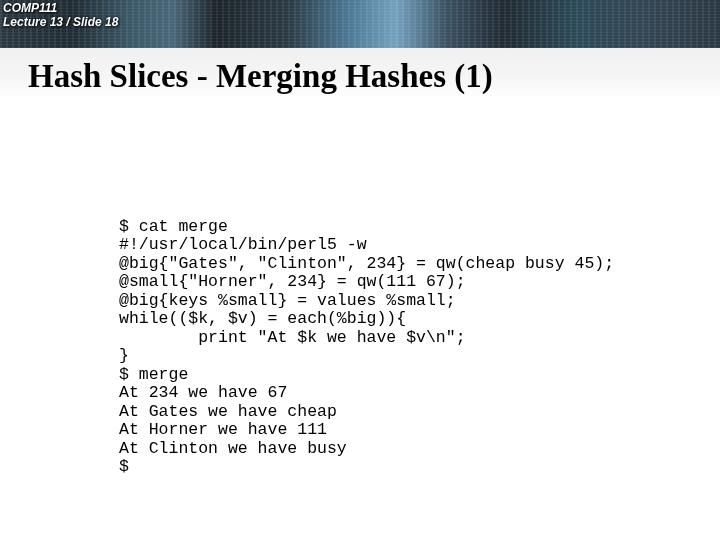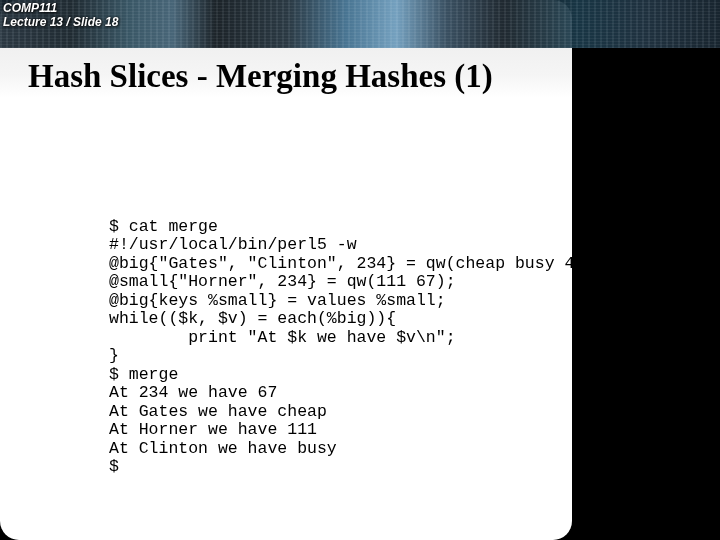--- a/index.html
+++ b/index.html
@@ -5,25 +5,24 @@
   html, body {
     margin: 0;
     padding: 0;
     width: 720px;
     height: 540px;
     overflow: hidden;
     font-family: Arial, Helvetica, sans-serif;
     background: #000;
   }
   .slide {
-    width: 572px;
+    width: 720px;
     height: 540px;
     position: relative;
     background: linear-gradient(180deg, #e8e8e8 0%, #f5f5f5 14%, #ffffff 18%, #ffffff 100%);
-    border-radius: 19px;
   }
   .header-bg {
     position: absolute;
     top: 0;
     left: 0;
     width: 720px;
     height: 48px;
     background: linear-gradient(90deg,
       #1a2833 0%, #0e1a22 10%,
       #2a4a5a 18%, #3a5a6e 24%,
@@ -87,21 +86,21 @@
     color: #000;
     font-family: Arial, sans-serif;
   }
   .mono-inline {
     font-family: "Courier New", Courier, monospace;
     font-size: 23px;
   }
   .code {
     position: absolute;
     top: 218px;
-    left: 109px;
+    left: 119px;
     font-family: "Courier New", Courier, monospace;
     font-size: 16.5px;
     line-height: 1.12;
     white-space: pre;
     color: #000;
   }
 </style>
 </head>
 <body>
 

